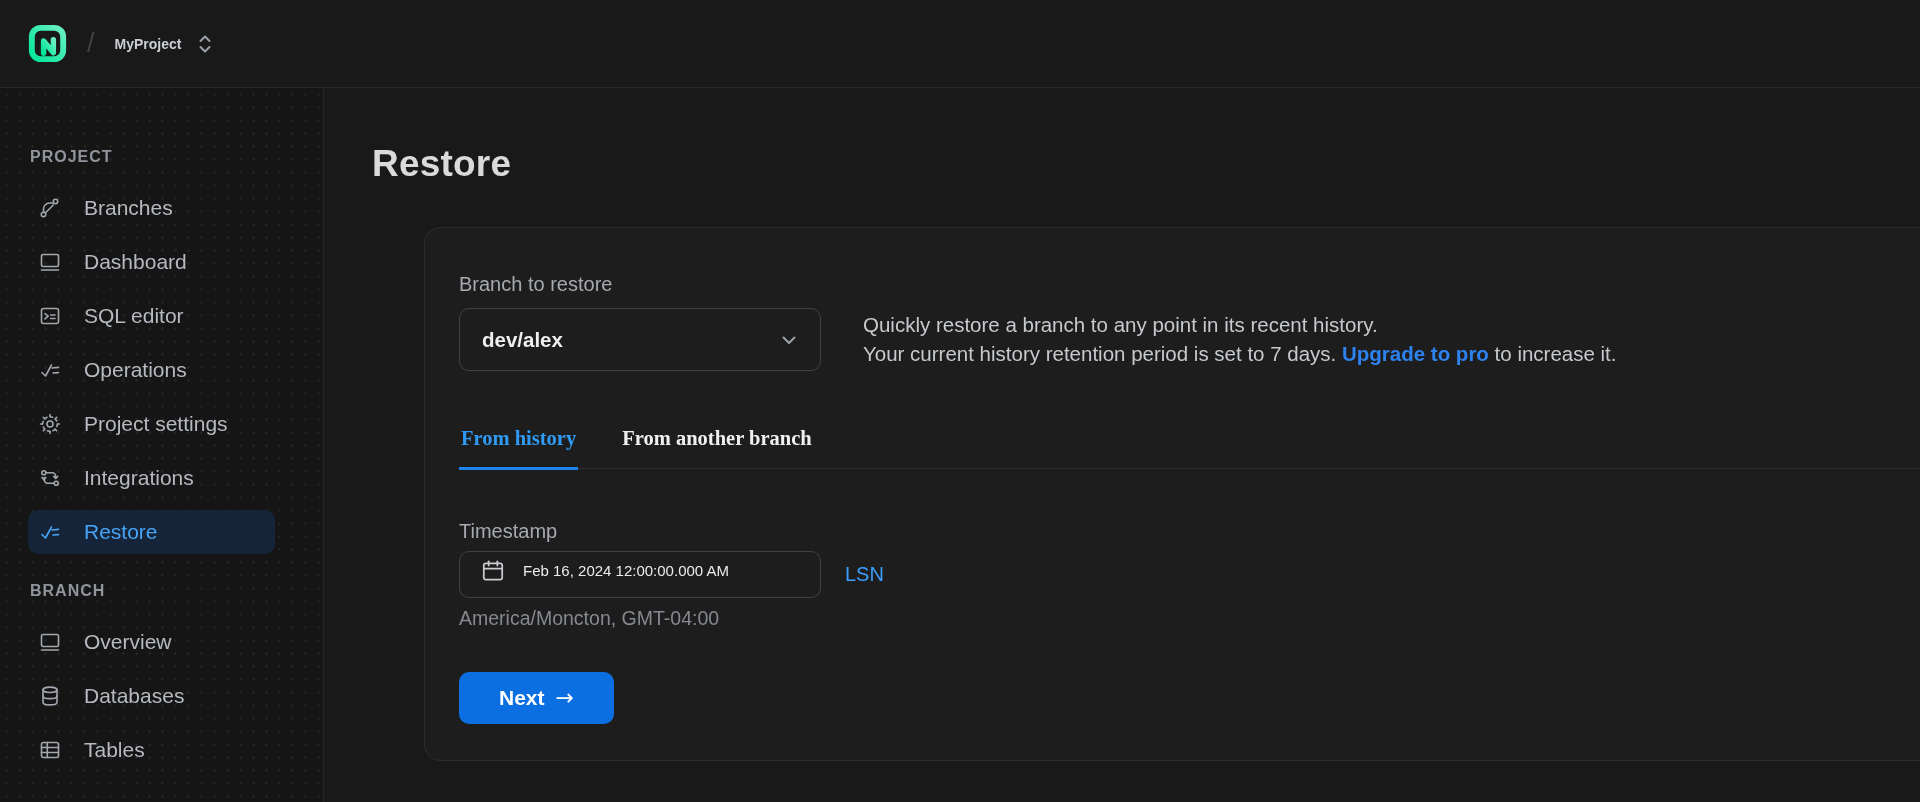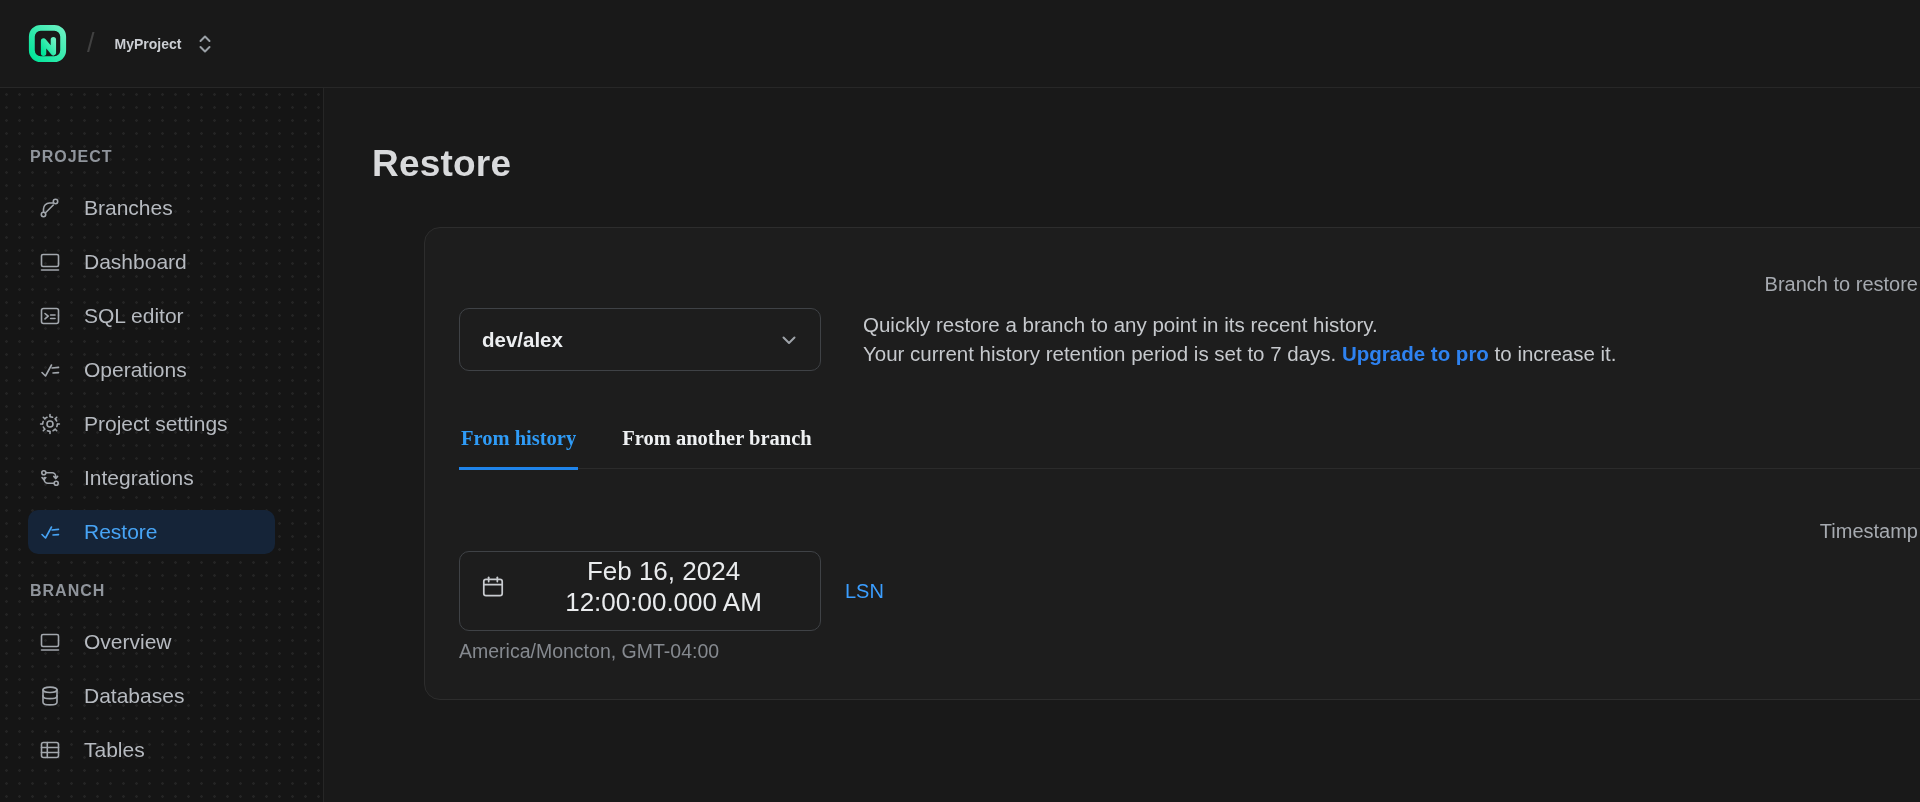--- a/index.html
+++ b/index.html
@@ -58,21 +58,21 @@
   
   .main{flex:1;padding:54px 0 0 48px;overflow:hidden;}
   .page-title{
     margin:0 0 41px 0;font-size:37px;line-height:44px;font-weight:700;color:#d9dadc;letter-spacing:.2px;
   }
   .card{
     margin-left:52px;margin-right:-33px;
     background:#1d1d1d;border:1px solid #2d2d2d;border-radius:16px;
     padding:44px 34px 36px 34px;
   }
-  .field-label{font-size:20px;line-height:24px;color:#a6aab0;text-align:right;}
+  .field-label{font-size:20px;line-height:24px;color:#a6aab0;}
   .row{display:flex;align-items:center;}
   .row-select{margin-top:12px;gap:20px;}
   .select{
     width:362px;height:63px;flex:0 0 362px;
     display:flex;align-items:center;justify-content:space-between;
     background:transparent;border:1px solid #3f4246;border-radius:10px;
     padding:0 20px 0 22px;cursor:pointer;
     color:#eceef0;font-family:inherit;font-size:20.5px;font-weight:600;
   }
   .select svg{color:#9ea3a9;}
@@ -85,25 +85,25 @@
   .tab{
     background:none;border:none;cursor:pointer;font-family:Liberation Serif, serif;
     padding:16px 2px 17px 2px;margin-bottom:-2px;
     font-size:20.5px;font-weight:700;color:#eef0f2;
     border-bottom:3px solid transparent;
   }
   .tab.active{color:var(--tab-blue);border-bottom-color:#1f84ea;}
   .timestamp-label{margin-top:50px;}
   .row-input{margin-top:8px;}
   .input{
-    width:362px;height:80px;flex:0 0 362px;
+    width:362px;height:47px;flex:0 0 362px;
     display:flex;align-items:center;gap:17px;
     background:transparent;border:1px solid #3f4246;border-radius:10px;
     padding:0 16px 8px 20px;cursor:pointer;
-    color:#e9ebed;font-family:inherit;font-size:26px;font-weight:400;
+    color:#e9ebed;font-family:inherit;font-size:15px;font-weight:400;
   }
   .input .cal{width:26px;height:26px;display:flex;color:#c9ccd0;}
   .lsn{margin-left:24px;font-size:20px;font-weight:400;color:var(--accent-blue);text-decoration:none;cursor:pointer;}
   .tz{margin-top:9px;font-size:19.5px;color:#85898f;}
   .next-btn{
     margin-top:42px;width:155px;height:52px;
     display:flex;align-items:center;justify-content:center;gap:11px;
     background:var(--button-blue);border:none;border-radius:10px;cursor:pointer;
     color:#ffffff;font-family:inherit;font-size:21px;font-weight:700;
   }
@@ -302,15 +302,19 @@
                 <line x1="16" y1="3" x2="16" y2="7"></line>
             </svg>
           </span>
           <span>Feb 16, 2024 12:00:00.000 AM</span>
         </button>
         <a class="lsn">LSN</a>
       </div>
 
       <div class="tz">America/Moncton, GMT-04:00</div>
 
+      <button class="next-btn">
+        <span>Next</span>
+        <span class="arrow">→</span>
+      </button>
     </section>
   </main>
 </div>
 
 </body></html>

